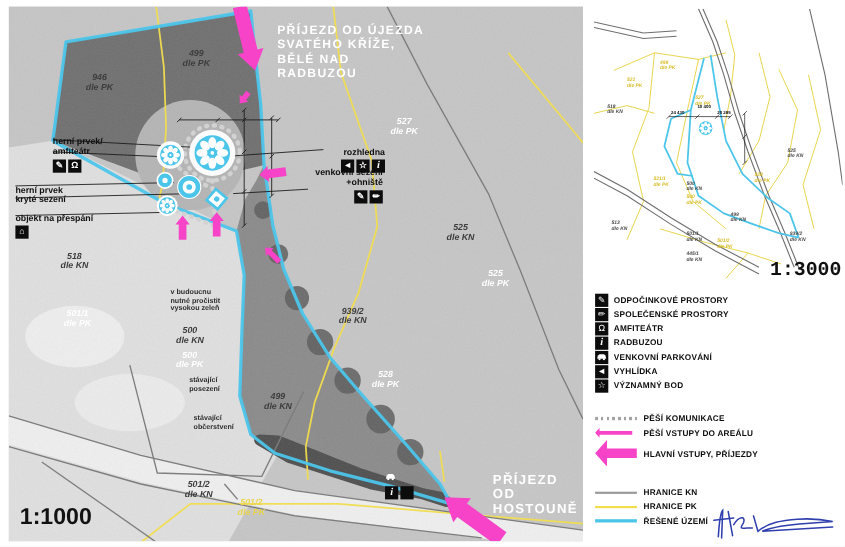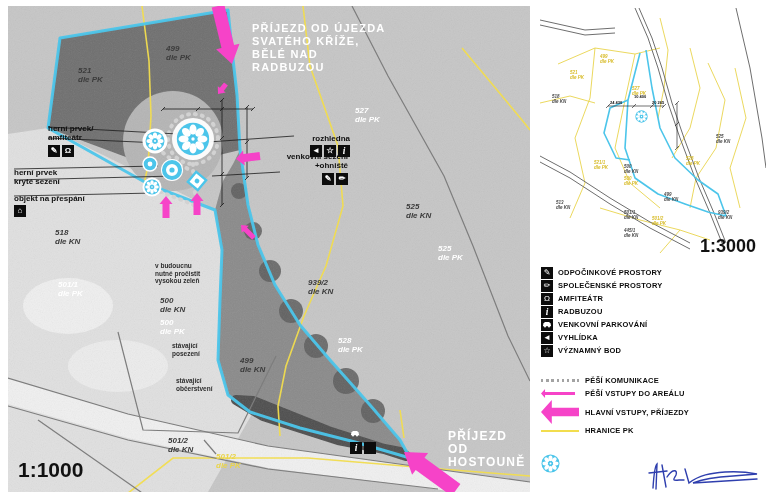--- a/index.html
+++ b/index.html
@@ -3,21 +3,21 @@
 <meta charset="utf-8">
 <style>
   html,body{margin:0;padding:0;background:#fff;}
   body{width:768px;height:497px;position:relative;overflow:hidden;
        font-family:"Liberation Sans",sans-serif;-webkit-font-smoothing:antialiased;}
   
   #main-map{position:absolute;left:8px;top:6px;width:522px;height:486px;background:#c6c6c6;overflow:hidden;}
   #main-map svg{position:absolute;left:0;top:0;}
   .overlay{position:absolute;left:0;top:0;width:100%;height:100%;pointer-events:none;}
   .parcel{position:absolute;font-style:italic;font-weight:700;font-size:8px;line-height:9px;
-          color:#3c3c3c;white-space:pre-line;}
+          color:#3c3c3c;white-space:pre-line;text-align:center;}
   .parcel.white{color:#ffffff;}
   .parcel.yellow{color:#e9d44c;}
   .note{position:absolute;font-weight:600;font-size:6.5px;line-height:7.5px;color:#2e2e2e;white-space:pre-line;}
   .arrival{position:absolute;color:#fff;font-weight:800;font-size:11px;line-height:13px;
            letter-spacing:1.2px;white-space:pre-line;}
   #arrival-bottom{font-size:12px;}
   .scale-label{position:absolute;font-weight:800;color:#111;}
   #scale-main{left:10px;top:452px;font-size:21px;}
   .fbox{position:absolute;font-weight:800;font-size:8px;line-height:9.5px;color:#101010;white-space:pre-line;}
   .fbox .icons{margin-top:2px;display:flex;gap:2px;}
@@ -185,21 +185,21 @@
   </svg>
 
   <div class="overlay">
     <div id="arrival-top" class="arrival" style="left: 244px; top: 16px; white-space: pre-line;">PŘÍJEZD OD ÚJEZDA
 SVATÉHO KŘÍŽE,
 BĚLÉ NAD
 RADBUZOU</div>
     <div id="arrival-bottom" class="arrival" style="left: 440px; top: 424px; white-space: pre-line;">PŘÍJEZD OD
 HOSTOUNĚ</div>
     <div id="parcel-layer">
-        <div class="parcel " style="left: 70px; top: 60px;">521
+        <div class="parcel " style="left: 70px; top: 60px;">946
 dle PK</div>
         <div class="parcel " style="left: 158px; top: 38px;">499
 dle PK</div>
         <div class="parcel white" style="left: 347px; top: 100px;">527
 dle PK</div>
         <div class="parcel " style="left: 398px; top: 196px;">525
 dle KN</div>
         <div class="parcel white" style="left: 430px; top: 238px;">525
 dle PK</div>
         <div class="parcel " style="left: 300px; top: 272px;">939/2
@@ -341,21 +341,21 @@
       <div class="tinylabel " style="left: 178px; top: 202px;">939/2
 dle KN</div>
       <div class="tinylabel " style="left: 84px; top: 220px;">445/1
 dle KN</div>
     </div>
   <div id="smallmap-dims">
       <div class="dimlabel" style="left: 70px; top: 92px;">24 430</div>
       <div class="dimlabel" style="left: 94px; top: 86px;">10 400</div>
       <div class="dimlabel" style="left: 112px; top: 92px;">20 265</div>
     </div>
-  <div id="scale-small" style="white-space: pre-line;">1:3000</div>
+  <div id="scale-small" style="white-space: pre-line; font-family: Liberation Mono, monospace;">1:3000</div>
 </div>
 
 <div id="legend">
   <div id="legend-items">
       <div class="lrow iconrow">
         <span class="swatch">
           <span class="ibox">✎</span>
         </span>
         <span class="llabel">ODPOČINKOVÉ PROSTORY</span>
       </div>
@@ -416,25 +416,37 @@
         <span class="llabel">PĚŠÍ VSTUPY DO AREÁLU</span>
       </div>
       <div class="lrow">
         <span class="swatch">
           <svg width="38" height="24" viewBox="0 0 38 24">
             <polygon points="10.8,0 0,12 10.8,24 10.8,16.32 38,16.32 38,7.68 10.8,7.68" fill="#f643c8"></polygon>
           </svg>
         </span>
         <span class="llabel">HLAVNÍ VSTUPY, PŘÍJEZDY</span>
       </div>
+      <div class="lrow gap">
+        <span class="swatch">
+          <span class="line-sw" style="background:#9a9a9a"></span>
+        </span>
+        <span class="llabel">HRANICE KN</span>
+      </div>
       <div class="lrow">
         <span class="swatch">
           <span class="line-sw" style="background:#f2dd4e"></span>
         </span>
         <span class="llabel">HRANICE PK</span>
+      </div>
+      <div class="lrow">
+        <span class="swatch">
+          <span class="line-sw" style="background:#4cc5ea;height:3px"></span>
+        </span>
+        <span class="llabel">ŘEŠENÉ ÚZEMÍ</span>
       </div>
       <div class="lrow gap">
         <span class="swatch">
           <svg width="19" height="19" viewBox="0 0 19 19">
             <use href="#flower" width="19" height="19"></use>
           </svg>
         </span>
       </div>
     </div>
 </div>

